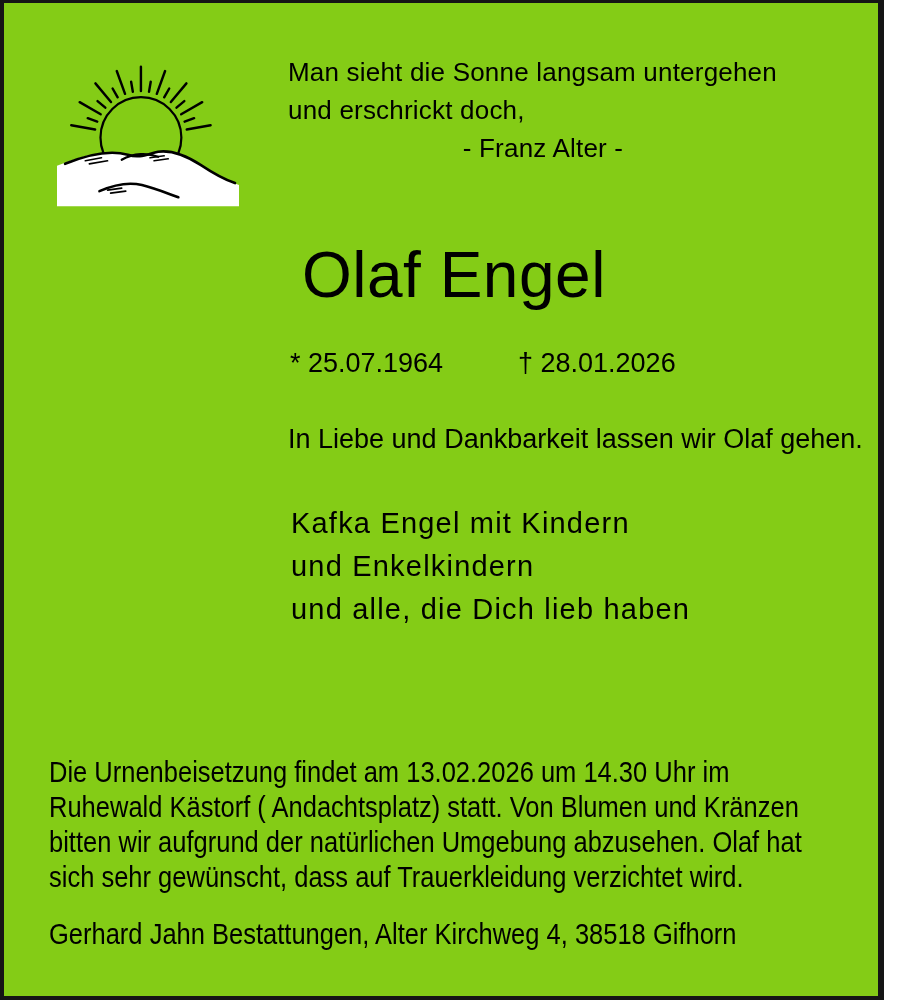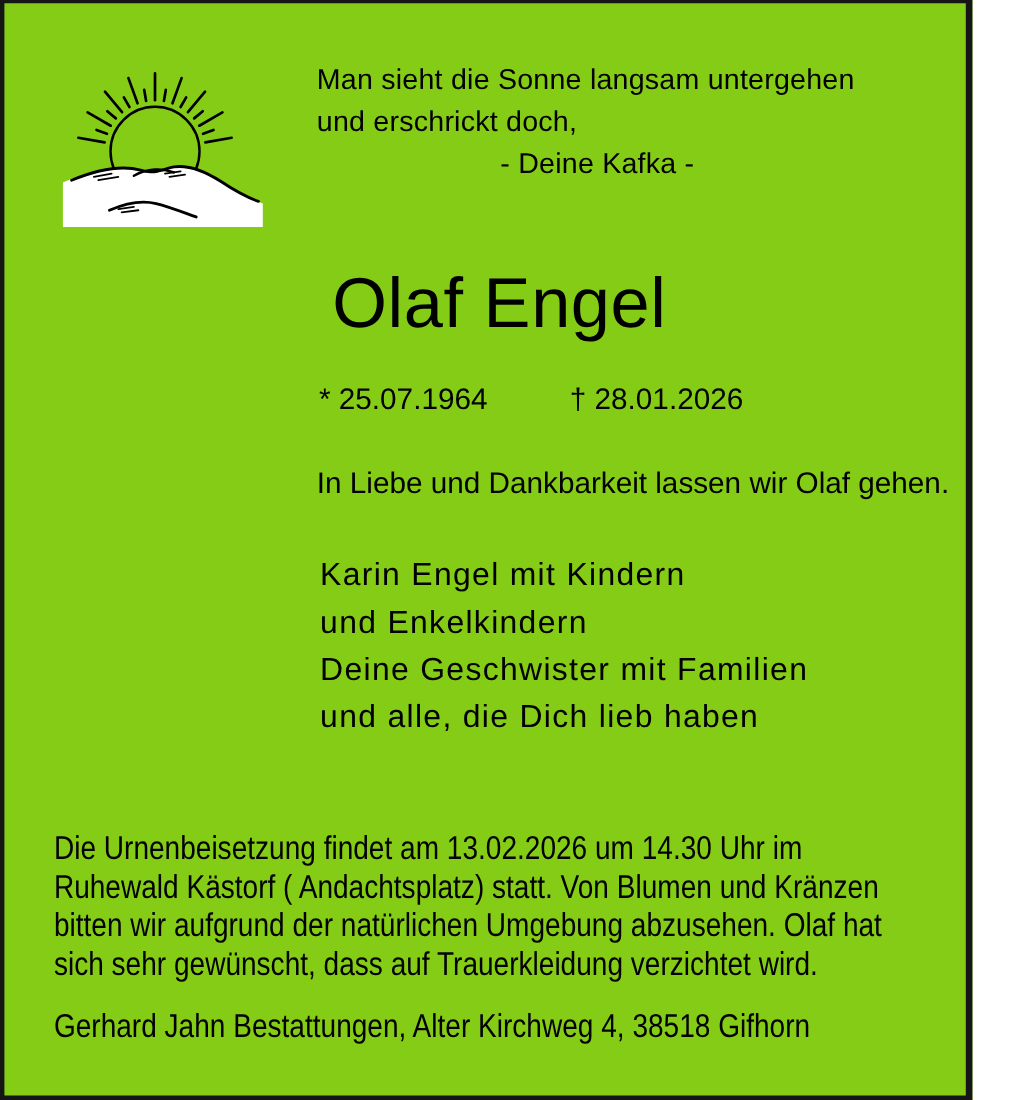--- a/index.html
+++ b/index.html
@@ -147,36 +147,35 @@
     <path stroke-width="2.6" d="M 42 130 C 58 123 72 121 84 124 C 96 127 106 131 120 136"></path>
     <g stroke-width="1.6">
       <line x1="50" y1="129" x2="64" y2="127"></line>
       <line x1="53" y1="132" x2="68" y2="130"></line>
     </g>
   </svg>
 
   <div class="quote-block">
     <div>Man sieht die Sonne langsam untergehen</div>
     <div>und erschrickt doch,</div>
-    <div class="quote-attribution">- Deine Kafka -</div>
+    <div class="quote-attribution">- Franz Alter -</div>
   </div>
 
   <h1 class="deceased-name">Olaf Engel</h1>
 
   <div class="dates-row">
     <span class="date-birth">* 25.07.1964</span>
     <span class="date-death">† 28.01.2026</span>
   </div>
 
   <div class="farewell-line">In Liebe und Dankbarkeit lassen wir Olaf gehen.</div>
 
   <div class="mourners-block">
-    <div>Karin Engel mit Kindern</div>
+    <div>Kafka Engel mit Kindern</div>
     <div>und Enkelkindern</div>
-    <div>Deine Geschwister mit Familien</div>
     <div>und alle, die Dich lieb haben</div>
   </div>
 
   <div class="notice-block">
     <div>Die Urnenbeisetzung findet am 13.02.2026 um 14.30 Uhr im</div>
     <div>Ruhewald Kästorf ( Andachtsplatz) statt. Von Blumen und Kränzen</div>
     <div>bitten wir aufgrund der natürlichen Umgebung abzusehen. Olaf hat</div>
     <div>sich sehr gewünscht, dass auf Trauerkleidung verzichtet wird.</div>
   </div>
 

